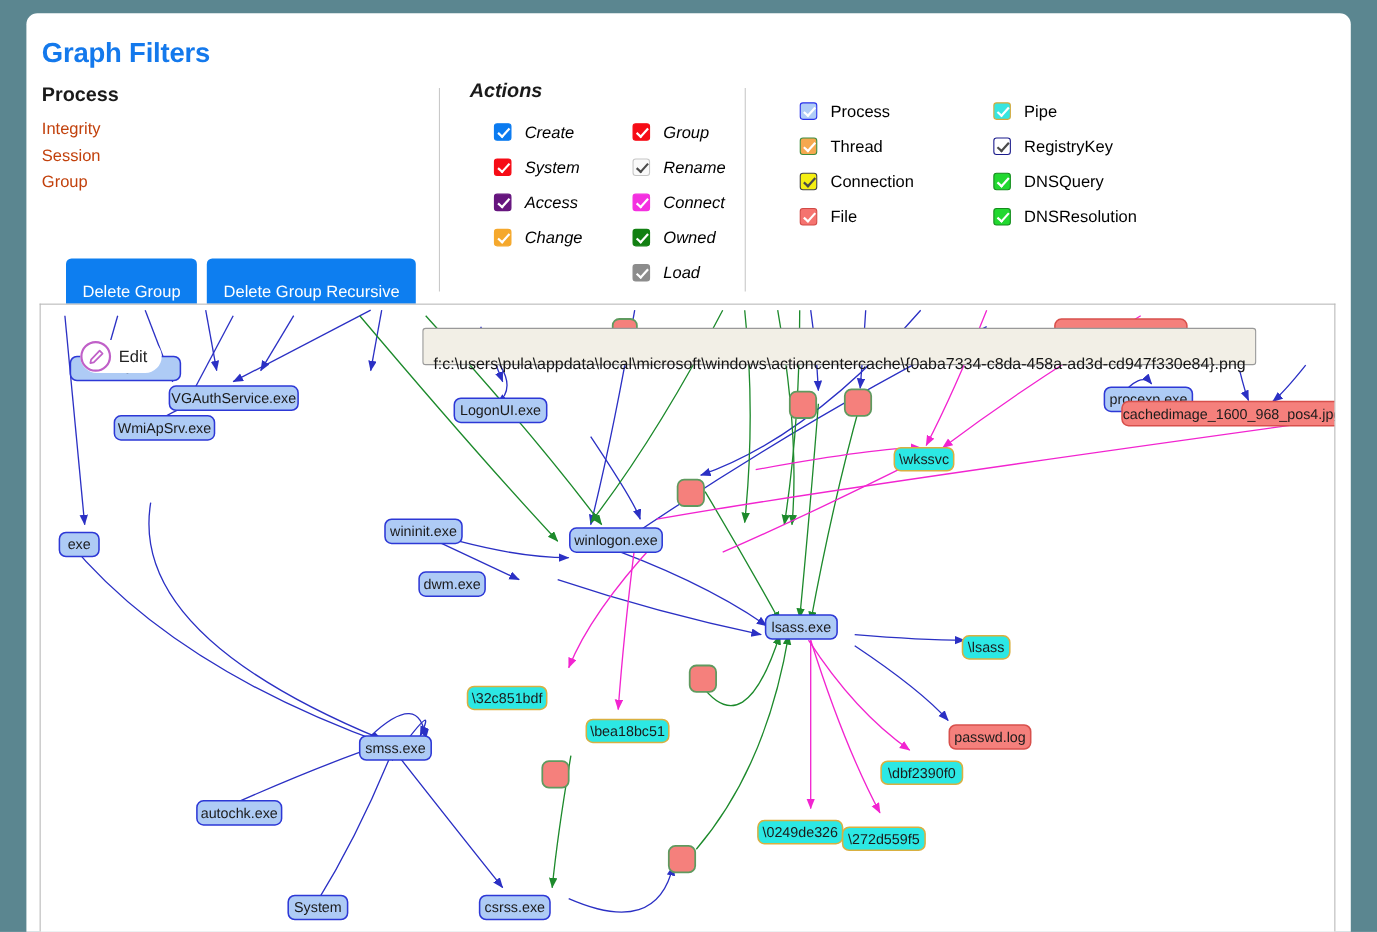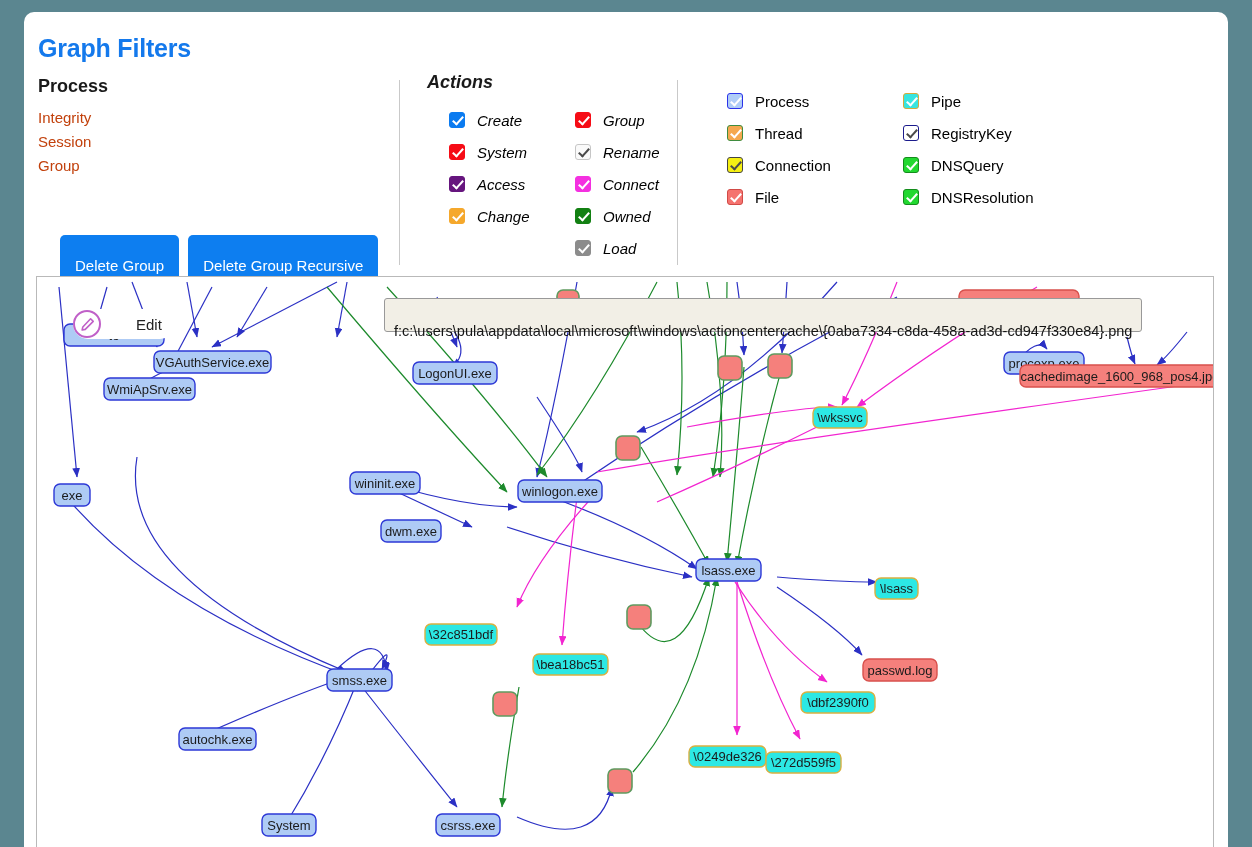--- a/index.html
+++ b/index.html
@@ -195,21 +195,20 @@
     position: absolute;
     left: 36px;
     top: 32px;
     height: 30px;
     display: flex;
     align-items: center;
     background: #ffffff;
     border-radius: 16px;
     padding-right: 13px;
     cursor: pointer;
-    gap: 28px;
   }
   #edit-pill-circle {
     width: 28px; height: 28px;
     border-radius: 50%;
     border: 2px solid #c060c8;
     box-sizing: border-box;
     display: flex; align-items: center; justify-content: center;
     margin-right: 7px;
     background: #fff;
   }

